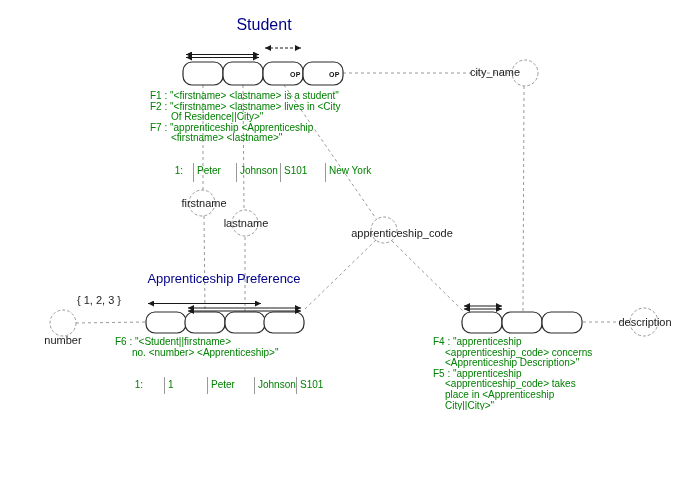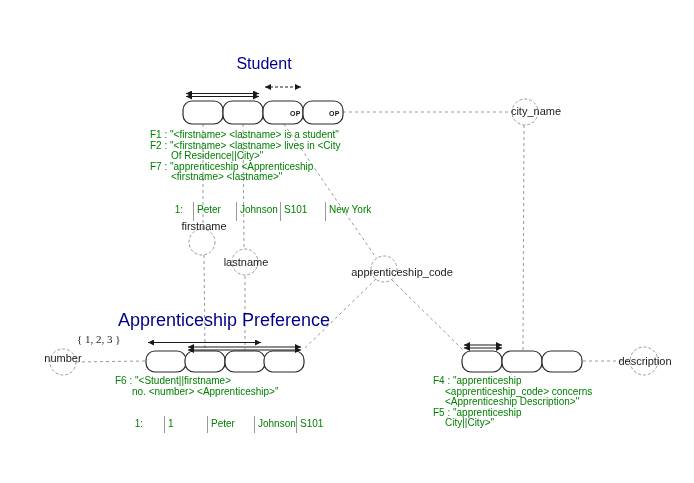--- a/index.html
+++ b/index.html
@@ -1,27 +1,27 @@
 <!DOCTYPE html>
 <html><head>
 <meta charset="utf-8">
 <style>
   html,body{margin:0;padding:0;background:#fff;}
   body{font-family:"Liberation Sans", sans-serif;}
-  .stage{position:relative;width:694px;height:410px;background:#fff;overflow:hidden;margin-top:39px;}
+  .stage{position:relative;width:694px;height:410px;background:#fff;overflow:hidden;}
   .stage svg{position:absolute;left:0;top:0;}
   .conn{stroke:#9a9a9a;stroke-width:1;fill:none;stroke-dasharray:3 3;}
   .vt{stroke:#9a9a9a;stroke-width:1;fill:#fff;stroke-dasharray:3 2;}
   .rb{stroke:#2b2b2b;stroke-width:1.2;fill:#fff;}
   .uc line{stroke:#1a1a1a;stroke-width:1;}
   .uc.dash line{stroke-dasharray:3 2;}
-  .title{position:absolute;transform:translateX(-50%);font-size:18px;color:#00008B;white-space:nowrap;}
+  .title{position:absolute;transform:translateX(-50%);font-size:13px;color:#00008B;white-space:nowrap;}
   .t-lg{font-size:16px;}
   .vlabel{position:absolute;transform:translateX(-50%);font-size:11px;color:#1a1a1a;white-space:nowrap;}
-  .vc{position:absolute;font-size:11px;color:#222;white-space:nowrap;font-family:Liberation Serif, serif;}
+  .vc{position:absolute;font-size:11px;color:#222;white-space:nowrap;}
   .op{position:absolute;font-size:7px;font-weight:bold;color:#111;letter-spacing:.3px;}
   .facts{position:absolute;color:#008000;font-size:10px;line-height:10.6px;white-space:nowrap;}
   .facts .ind{padding-left:var(--ind,21px);}
   .samplerow{position:absolute;display:flex;align-items:stretch;color:#008000;font-size:10px;line-height:12px;}
   .samplerow .lab{text-align:right;padding-top:2px;}
   .samplerow .cell{border-left:1px solid #999;padding:2px 0 0 3px;white-space:nowrap;overflow:hidden;}
 </style>
 </head>
 <body>
 
@@ -83,25 +83,25 @@
     </g>
     <g class="uc">
       <line x1="464" y1="306" x2="502" y2="306" marker-start="url(#ah)" marker-end="url(#ah)"></line>
       <line x1="464" y1="309" x2="502" y2="309" marker-start="url(#ah)" marker-end="url(#ah)"></line>
     </g>
   </svg>
 
   <div class="title t-lg" style="left:264px;top:16px">Student</div>
   <div class="title" style="left:224px;top:271px">Apprenticeship Preference</div>
 
-  <div class="vlabel" style="left:536px;top:66px">city_name</div>
-  <div class="vlabel" style="left:204px;top:181px">firstname</div>
+  <div class="vlabel" style="left:495px;top:66px">city_name</div>
+  <div class="vlabel" style="left:204px;top:197px">firstname</div>
   <div class="vlabel" style="left:246px;top:217px">lastname</div>
   <div class="vlabel" style="left:402px;top:227px">apprenticeship_code</div>
-  <div class="vlabel" style="left:63px;top:313px">number</div>
+  <div class="vlabel" style="left:63px;top:334px">number</div>
   <div class="vlabel" style="left:645px;top:316px">description</div>
 
   <div class="vc" style="left:77px;top:294px">{ 1, 2, 3 }</div>
   <span class="op" style="left:290px;top:71px">OP</span>
   <span class="op" style="left:329px;top:71px">OP</span>
 
   <div class="facts" style="left:150px;top:91px;--ind:21px">
     <div class="fl">F1 : "&lt;firstname&gt; &lt;lastname&gt; is a student"</div>
     <div class="fl">F2 : "&lt;firstname&gt; &lt;lastname&gt; lives in &lt;City</div>
     <div class="fl ind">Of Residence||City&gt;"</div>
@@ -112,20 +112,22 @@
   <div class="facts" style="left:115px;top:337px;--ind:17px">
     <div class="fl">F6 : "&lt;Student||firstname&gt;</div>
     <div class="fl ind">no. &lt;number&gt; &lt;Apprenticeship&gt;"</div>
   </div>
 
   <div class="facts" style="left:433px;top:337px;--ind:12px">
     <div class="fl">F4 : "apprenticeship</div>
     <div class="fl ind">&lt;apprenticeship_code&gt; concerns</div>
     <div class="fl ind">&lt;Apprenticeship Description&gt;"</div>
     <div class="fl">F5 : "apprenticeship</div>
+    <div class="fl ind">&lt;apprenticeship_code&gt; takes</div>
+    <div class="fl ind">place in &lt;Apprenticeship</div>
     <div class="fl ind">City||City&gt;"</div>
   </div>
 
   <div class="samplerow" style="left:160px;top:163px;height:19px">
     <span class="lab" style="width:23px;padding-right:10px">1:</span>
     <span class="cell" style="width:39px">Peter</span>
     <span class="cell" style="width:40px">Johnson</span>
     <span class="cell" style="width:41px">S101</span>
     <span class="cell" style="width:62px">New York</span>
   </div>

